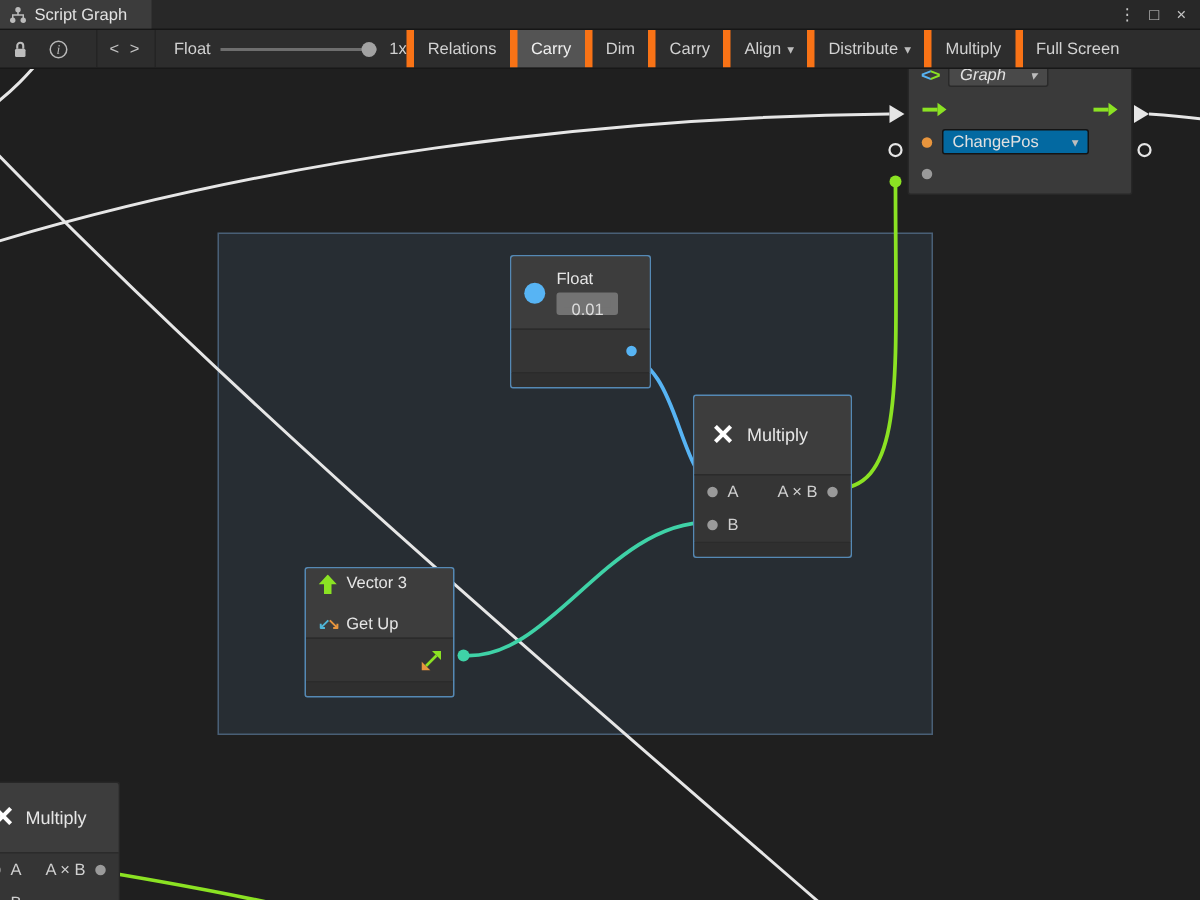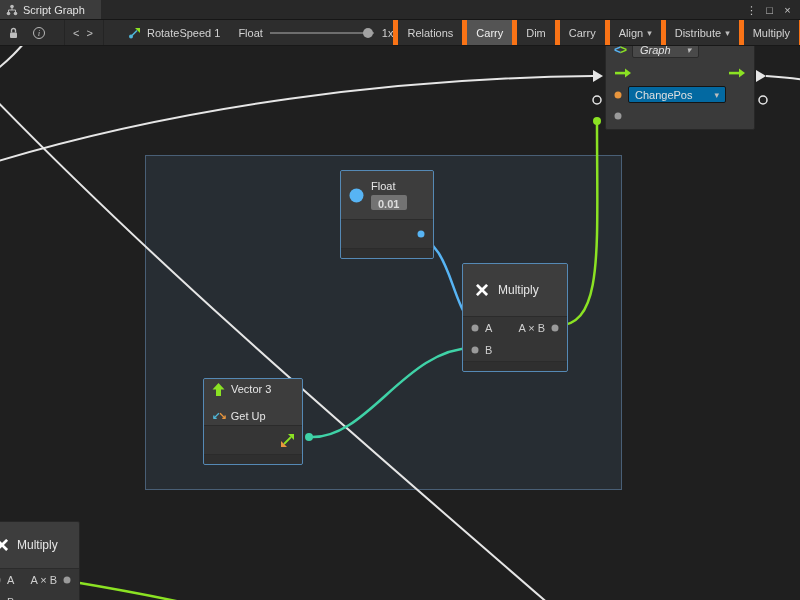--- a/index.html
+++ b/index.html
@@ -59,22 +59,22 @@
   .node-ports  { background:#353535; border-top:1px solid #2b2b2b; }
   .port-row { display:flex; align-items:center; height:22px; padding:0 8px; gap:6px; color:#cfcfcf; }
   .spacer { flex:1; }
   .node-footer { height:10px; background:#2f2f2f; border-top:1px solid #2b2b2b; border-radius:0 0 2px 2px; }
   .node-title { color:#e6e6e6; }
   .x-glyph { font-size:24px; font-weight:bold; color:#ffffff; line-height:1; }
 
   .float-node { left:340px; top:170px; width:94px; }
   .float-node .node-header { height:48px; padding:0 8px; gap:7px; }
   .header-col { display:flex; flex-direction:column; gap:3px; align-items:flex-start; }
-  .value-field { background:#737373; border:2px solid #737373; border-radius:2px;
-                 min-width:36px; height:15px; line-height:14px; padding:0 5px; color:#dcdcdc;font-weight:bold; }
+  .value-field { background:#737373; border:5px solid #737373; border-radius:2px;
+                 min-width:36px; height:15px; line-height:14px; padding:0 5px; color:#dcdcdc; }
   .float-node .port-row { height:28px; justify-content:flex-end; }
 
   .multiply-node { left:462px; top:263px; width:106px; }
   .multiply-node .node-header { height:52px; padding:0 12px; gap:9px; }
   .multiply-node .node-title { font-size:12px; }
 
   .vector-node { left:203px; top:378px; width:100px; }
   .vector-node .node-header { height:46px; flex-direction:column; align-items:stretch; justify-content:center; gap:14px; padding:0 8px; }
   .v-row { display:flex; align-items:center; gap:6px; }
   .vector-node .port-row { height:28px; justify-content:flex-end; }
@@ -289,28 +289,20 @@
       <path d="M3.5 5.5 V3.5 a2 2 0 0 1 4 0 V5.5" fill="none" stroke-width="1.4" stroke="#bcbcbc"></path>
       <rect x="2" y="5.5" width="7" height="5.5" rx="1" fill="#bcbcbc"></rect>
     </svg>
   </span>
   <span class="tb-icon">
     <span class="info-circle">i</span>
   </span>
   <span class="tb-code">
     <span>&lt; &gt;</span>
   </span>
-  <span class="tb-chip">
-    <svg width="13" height="12">
-      <circle cx="3" cy="9.5" r="2" fill="#4fb6d8"></circle>
-      <line x1="4" y1="8.5" x2="9" y2="3.5" stroke-width="1.6" stroke="#4fb6d8"></line>
-      <polygon points="7,1 12,1 12,6" fill="#8be223"></polygon>
-    </svg>
-    <span>RotateSpeed 1</span>
-  </span>
   <span class="zoom-group">
     <span>Float</span>
     <span class="zoom-track">
       <span class="zoom-handle"></span>
     </span>
     <span>1x</span>
   </span>
   <span class="tb-btn">
     <span>Relations</span>
   </span>

